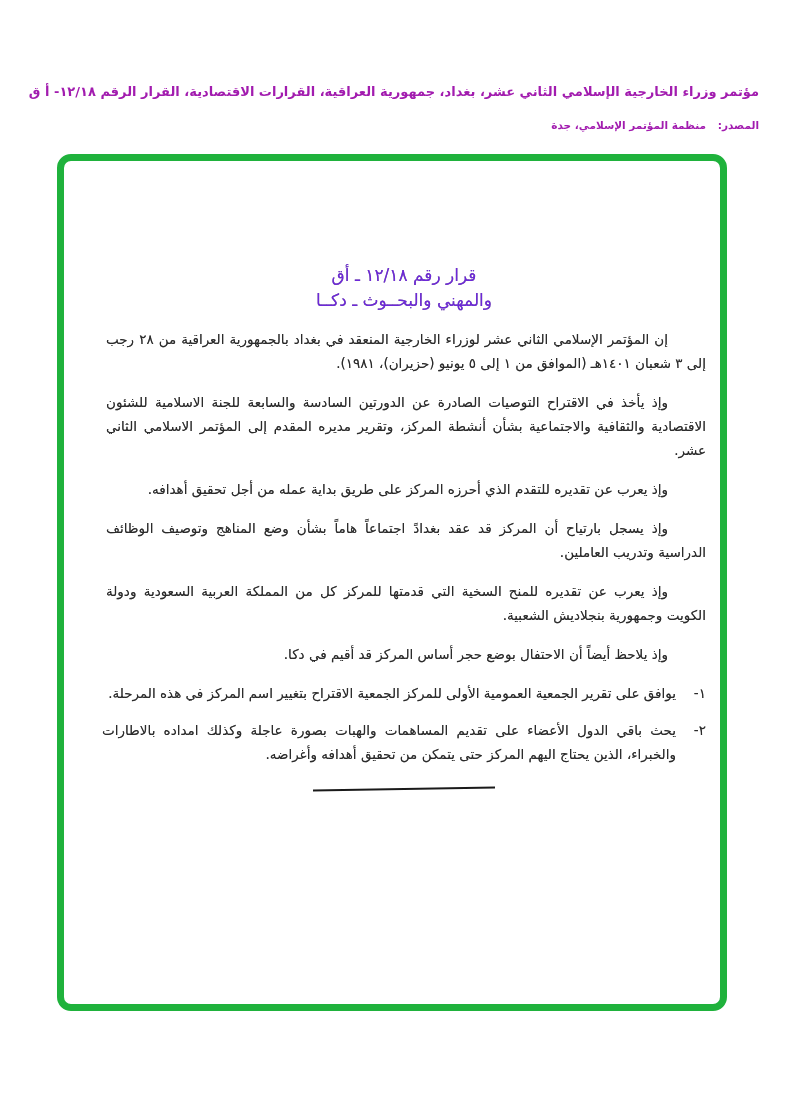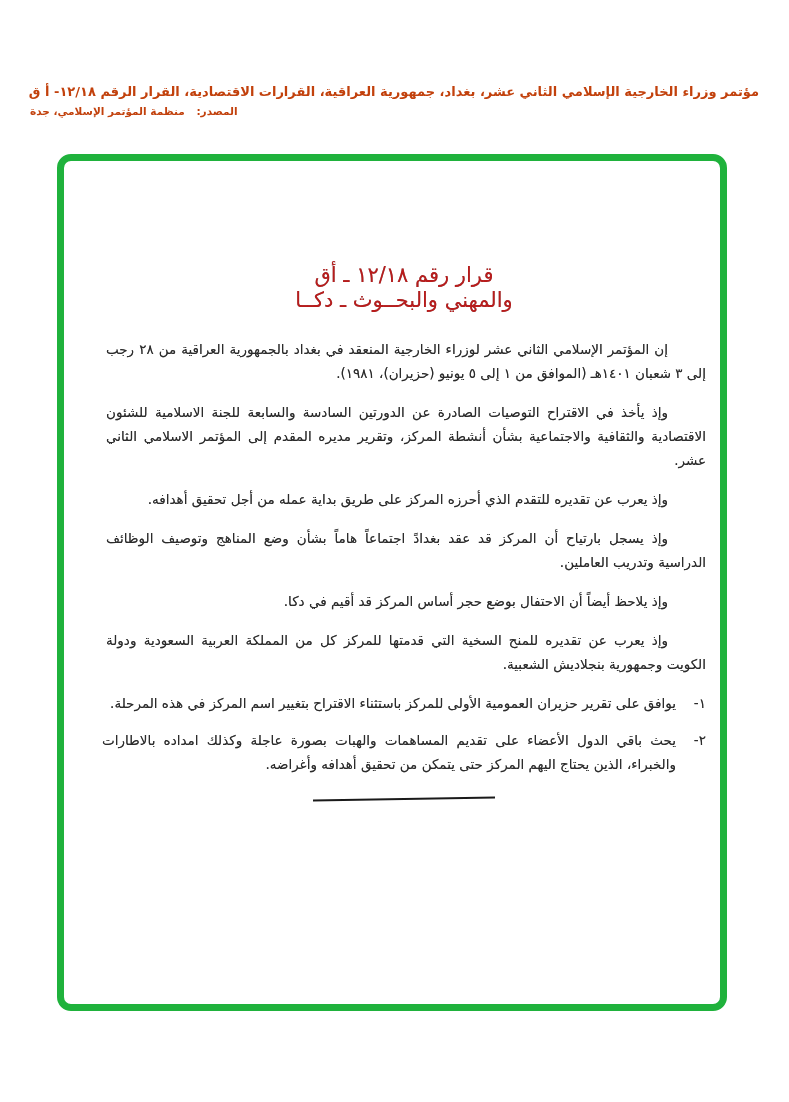--- a/index.html
+++ b/index.html
@@ -15,31 +15,31 @@
     font-family: "DejaVu Sans", sans-serif;
     overflow: hidden;
   }
   
   .header {
     position: absolute;
     top: 84px;
     left: 30px;
     right: 30px;
     direction: rtl;
-    text-align: left;
-    color: #c2410c;
+    text-align: right;
+    color: #a21caf;
   }
   .header-line1 {
     font-size: 13px;
     font-weight: 700;
     letter-spacing: 0.1px;
     white-space: nowrap;
   }
   .header-line2 {
-    margin-top: 6px;
+    margin-top: 20px;
     font-size: 10.5px;
     font-weight: 700;
   }
   .header-line2 .src-label { margin-left: 8px; }
   
   .green-box {
     position: absolute;
     left: 57px;
     top: 154px;
     width: 656px;
@@ -52,24 +52,24 @@
   .doc {
     position: absolute;
     top: 0; left: 0; right: 0; bottom: 0;
     padding: 102px 14px 0 38px;
     direction: rtl;
     color: #2b2b2b;
     text-shadow: 0 0 0.45px rgba(40,40,40,0.55);
   }
   .title-block {
     text-align: center;
-    font-size: 21px;
+    font-size: 17px;
     line-height: 25px;
-    margin-bottom: 24px;
-    color: #b91c1c;
+    margin-bottom: 14px;
+    color: #6d28d9;
   }
   .para {
     font-size: 13.5px;
     line-height: 24px;
     text-align: justify;
     text-indent: 38px;
     margin: 0 0 15px 4px;
   }
   .items { margin-top: 3px; }
   .item {
@@ -112,27 +112,27 @@
 
       <div class="title-block">
         <div>قرار رقم ١٢/١٨ ـ أق</div>
         <div>والمهني والبحــوث ـ دكــا</div>
       </div>
 
       <p class="para">إن المؤتمر الإسلامي الثاني عشر لوزراء الخارجية المنعقد في بغداد بالجمهورية العراقية من ٢٨ رجب إلى ٣ شعبان ١٤٠١هـ (الموافق من ١ إلى ٥ يونيو (حزيران)، ١٩٨١).</p>
       <p class="para">وإذ يأخذ في الاقتراح التوصيات الصادرة عن الدورتين السادسة والسابعة للجنة الاسلامية للشئون الاقتصادية والثقافية والاجتماعية بشأن أنشطة المركز، وتقرير مديره المقدم إلى المؤتمر الاسلامي الثاني عشر.</p>
       <p class="para">وإذ يعرب عن تقديره للتقدم الذي أحرزه المركز على طريق بداية عمله من أجل تحقيق أهدافه.</p>
       <p class="para">وإذ يسجل بارتياح أن المركز قد عقد بغدادً اجتماعاً هاماً بشأن وضع المناهج وتوصيف الوظائف الدراسية وتدريب العاملين.</p>
+      <p class="para">وإذ يعرب عن تقديره للمنح السخية التي قدمتها للمركز كل من المملكة العربية السعودية ودولة الكويت وجمهورية بنجلاديش الشعبية.</p>
       <p class="para">وإذ يلاحظ أيضاً أن الاحتفال بوضع حجر أساس المركز قد أقيم في دكا.</p>
-      <p class="para">وإذ يعرب عن تقديره للمنح السخية التي قدمتها للمركز كل من المملكة العربية السعودية ودولة الكويت وجمهورية بنجلاديش الشعبية.</p>
 
       <div class="items">
         <div class="item">
           <span class="item-num">١-</span>
-          <span class="item-text">يوافق على تقرير حزيران العمومية الأولى للمركز باستثناء الاقتراح بتغيير اسم المركز في هذه المرحلة.</span>
+          <span class="item-text">يوافق على تقرير الجمعية العمومية الأولى للمركز الجمعية الاقتراح بتغيير اسم المركز في هذه المرحلة.</span>
         </div>
         <div class="item">
           <span class="item-num">٢-</span>
           <span class="item-text">يحث باقي الدول الأعضاء على تقديم المساهمات والهبات بصورة عاجلة وكذلك امداده بالاطارات والخبراء، الذين يحتاج اليهم المركز حتى يتمكن من تحقيق أهدافه وأغراضه.</span>
         </div>
       </div>
 
       <div class="divider"></div>
 
     </div>

